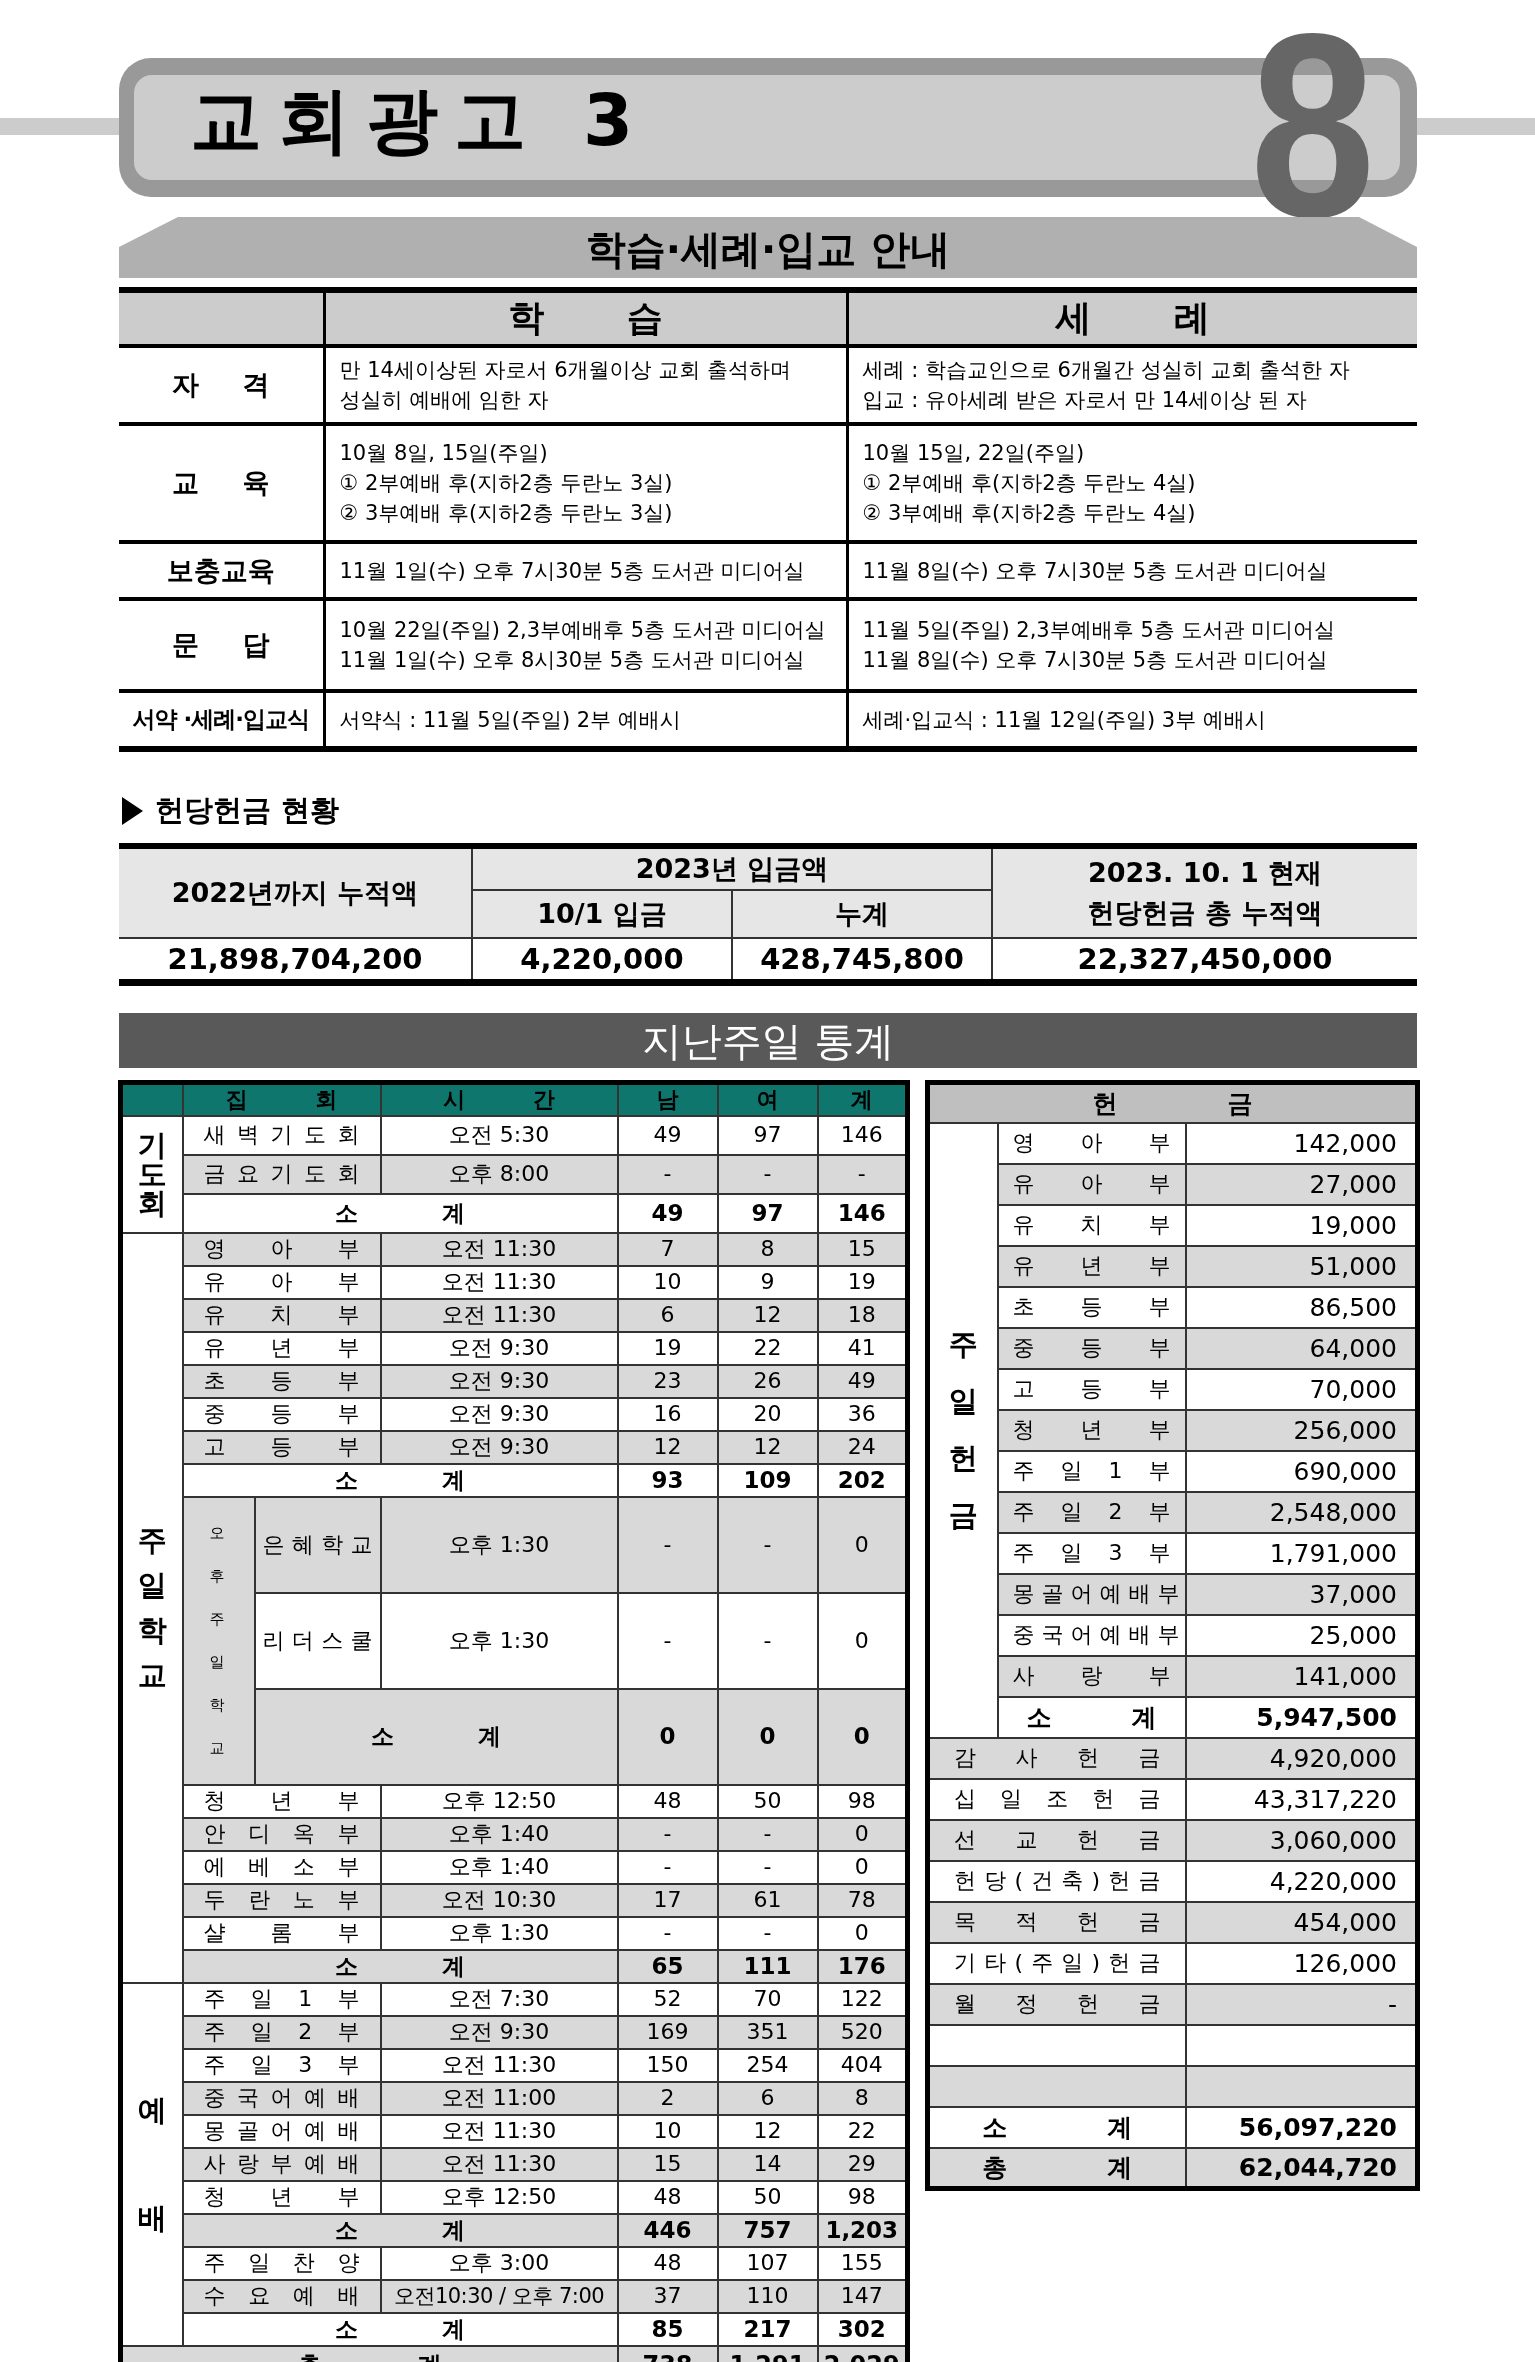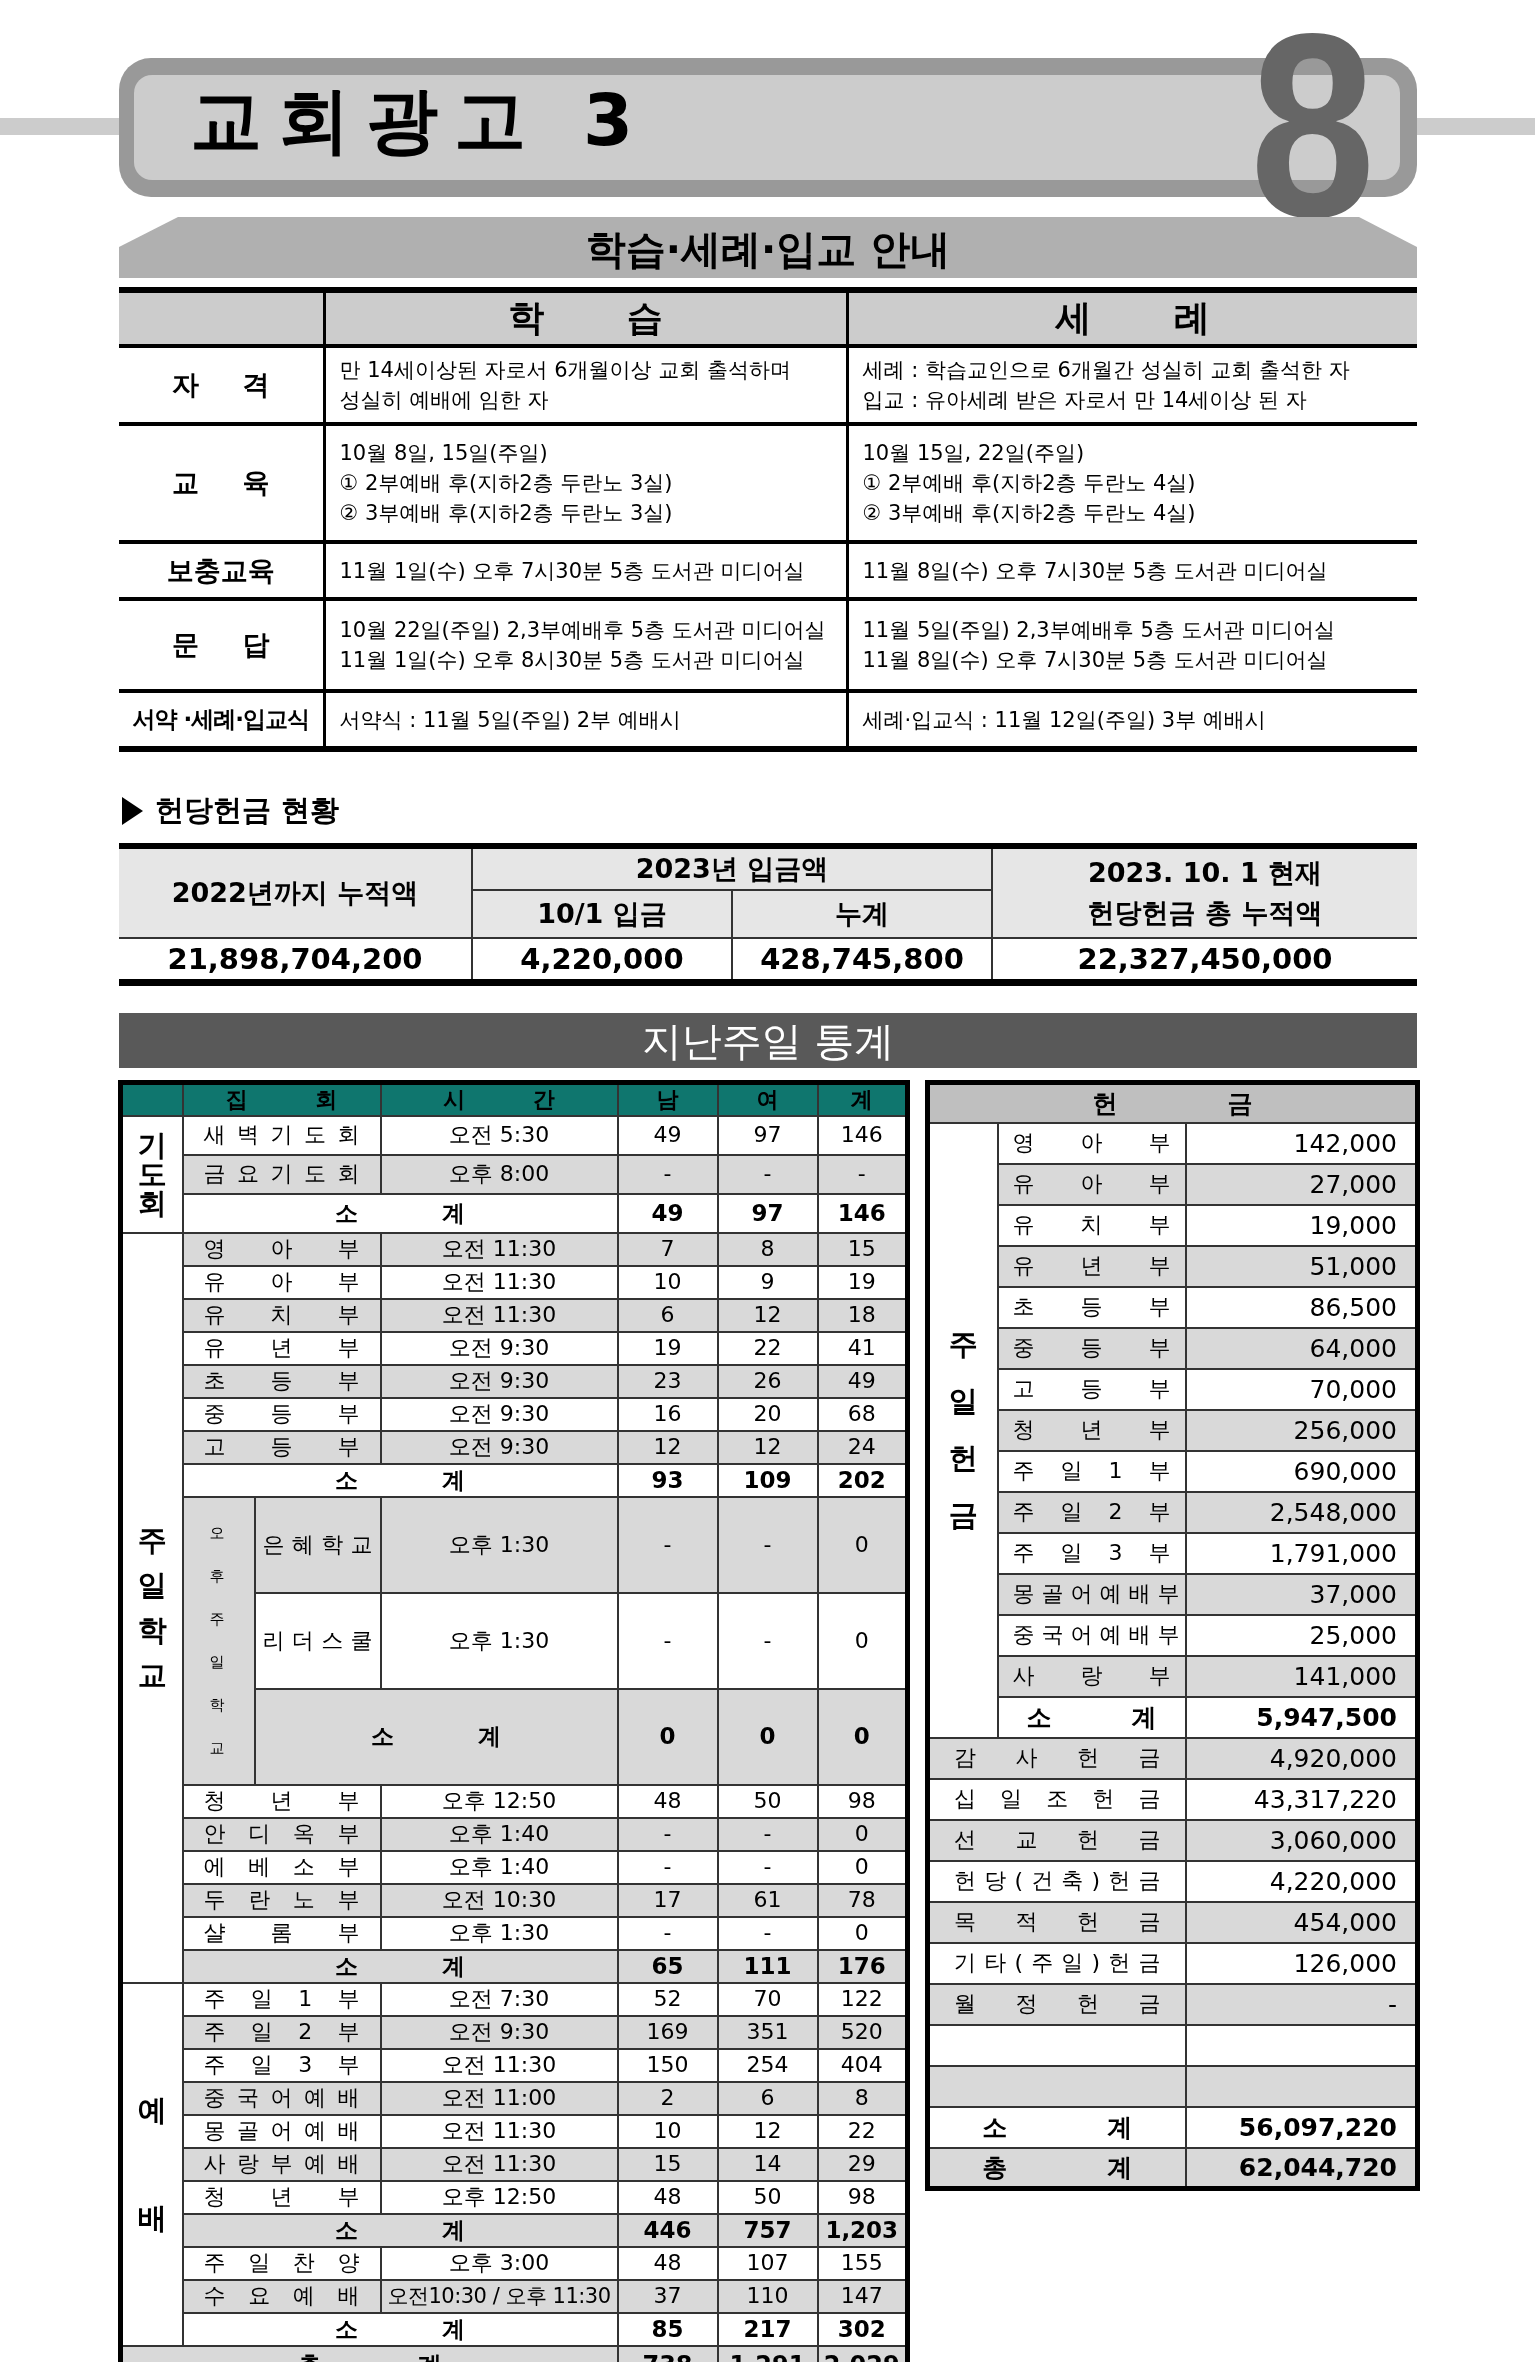--- a/index.html
+++ b/index.html
@@ -278,21 +278,21 @@
       <td>오전 9:30</td>
       <td>23</td>
       <td>26</td>
       <td>49</td>
     </tr>
     <tr>
       <td colspan="2" class="nm">중 등 부</td>
       <td>오전 9:30</td>
       <td>16</td>
       <td>20</td>
-      <td>68</td>
+      <td>36</td>
     </tr>
     <tr class="g">
       <td colspan="2" class="nm">고 등 부</td>
       <td>오전 9:30</td>
       <td>12</td>
       <td>12</td>
       <td>24</td>
     </tr>
     <tr class="b">
       <td colspan="3" class="pair"><span>소</span><span class="p2">계</span></td>
@@ -425,21 +425,21 @@
     </tr>
     <tr>
       <td colspan="2" class="nm">주 일 찬 양</td>
       <td>오후 3:00</td>
       <td>48</td>
       <td>107</td>
       <td>155</td>
     </tr>
     <tr class="g">
       <td colspan="2" class="nm">수 요 예 배</td>
-      <td style="font-size:21px;letter-spacing:-0.5px">오전10:30 / 오후 11:30</td>
+      <td style="font-size:21px;letter-spacing:-0.5px">오전10:30 / 오후 7:00</td>
       <td>37</td>
       <td>110</td>
       <td>147</td>
     </tr>
     <tr class="b">
       <td colspan="3" class="pair"><span>소</span><span class="p2">계</span></td>
       <td>85</td>
       <td>217</td>
       <td>302</td>
     </tr>

